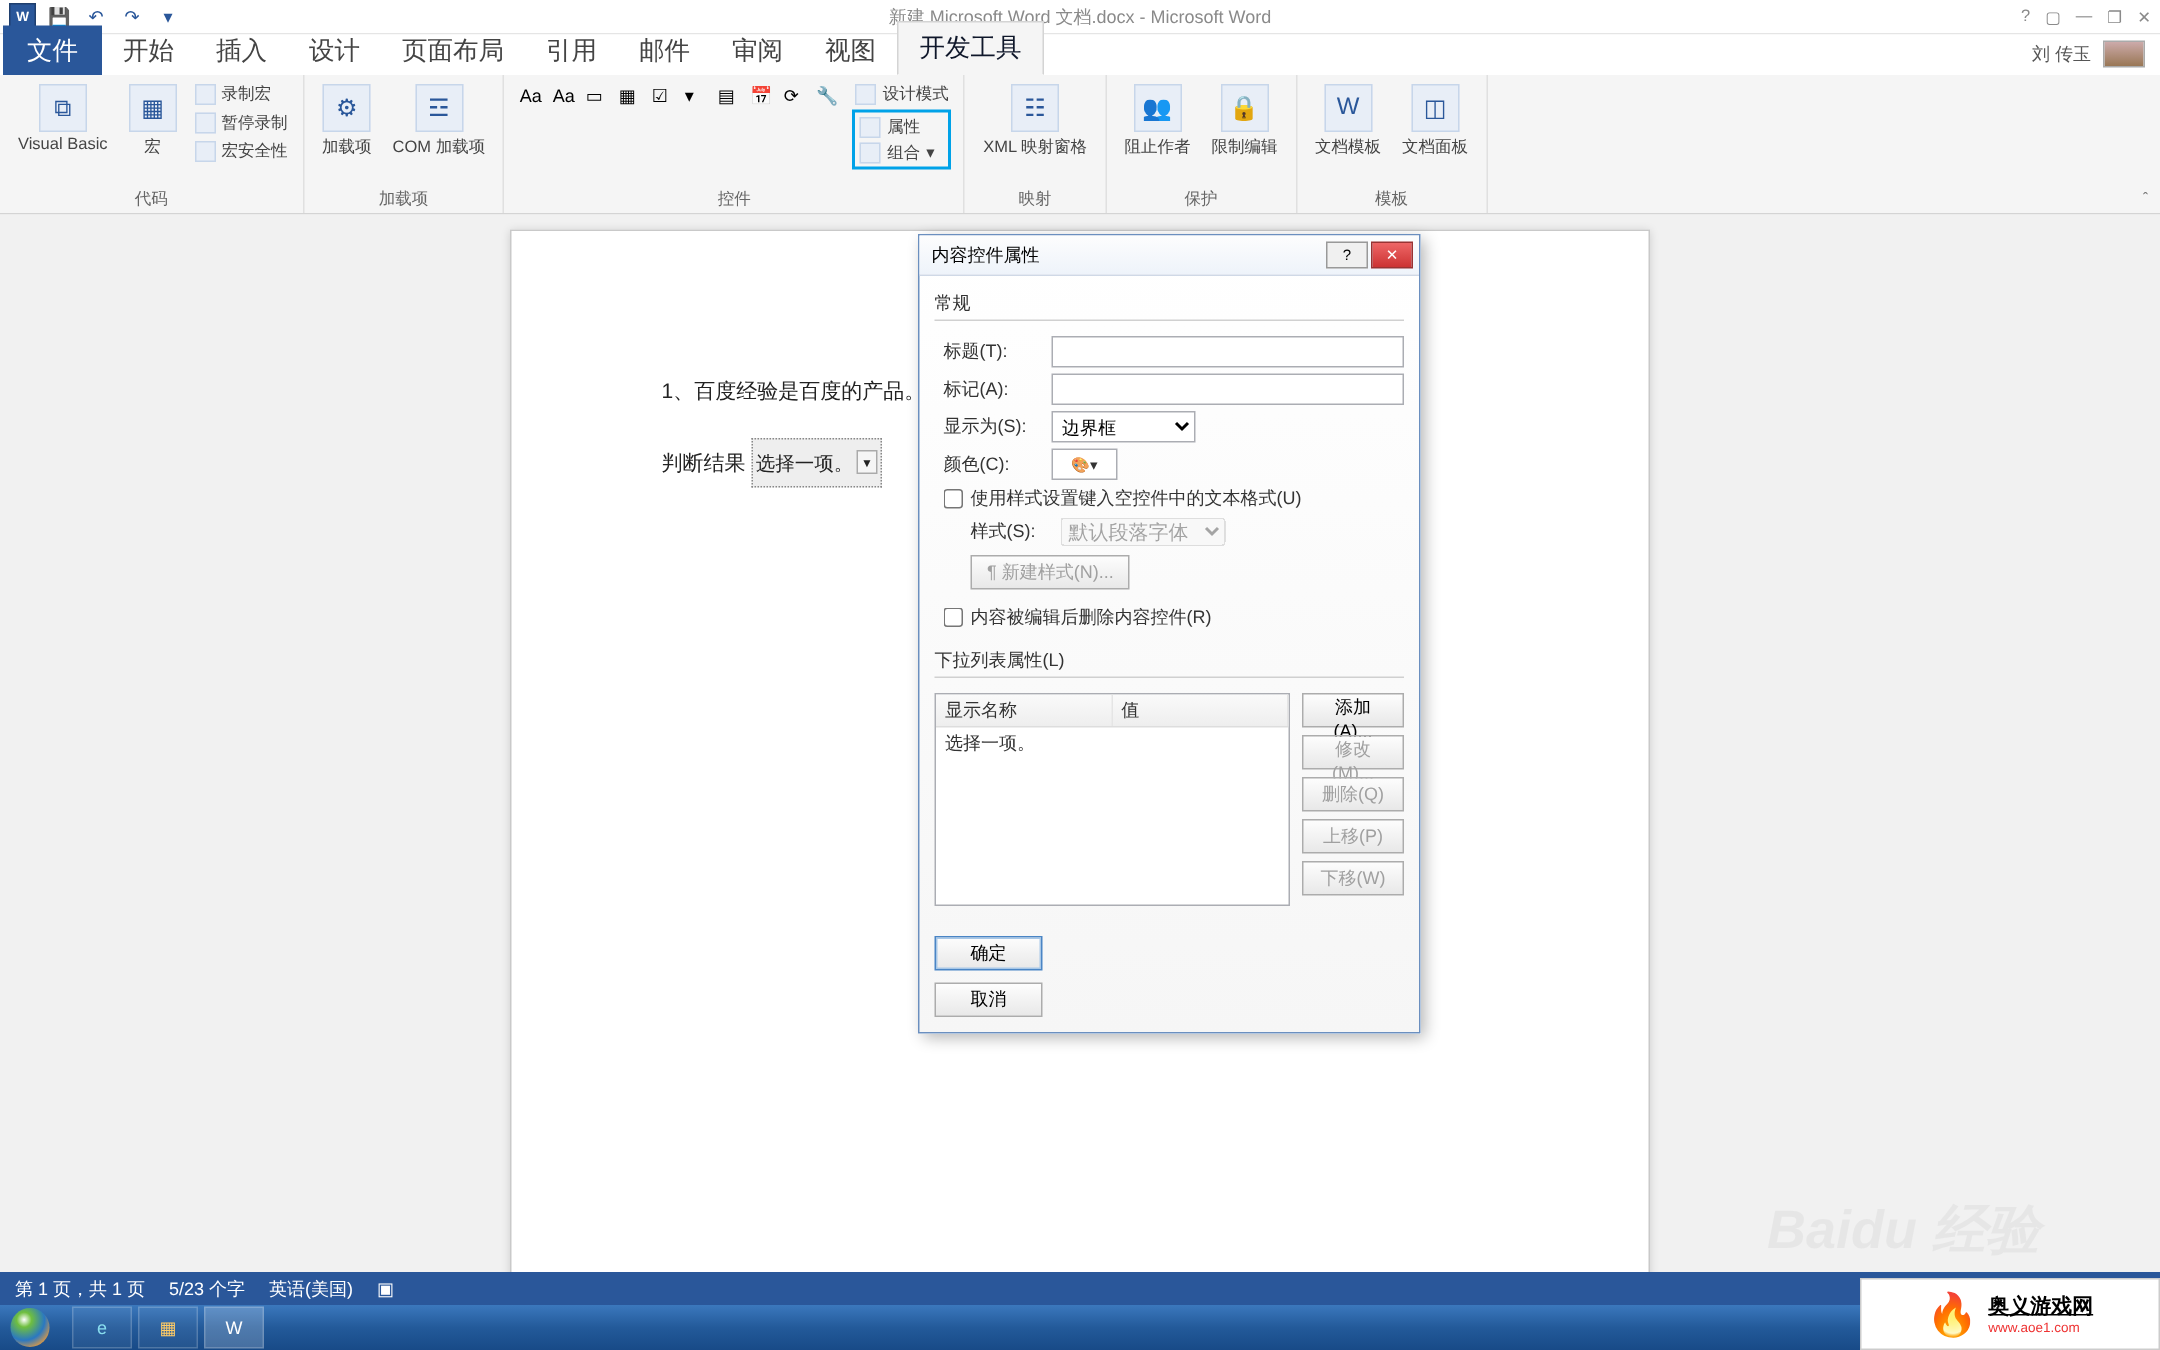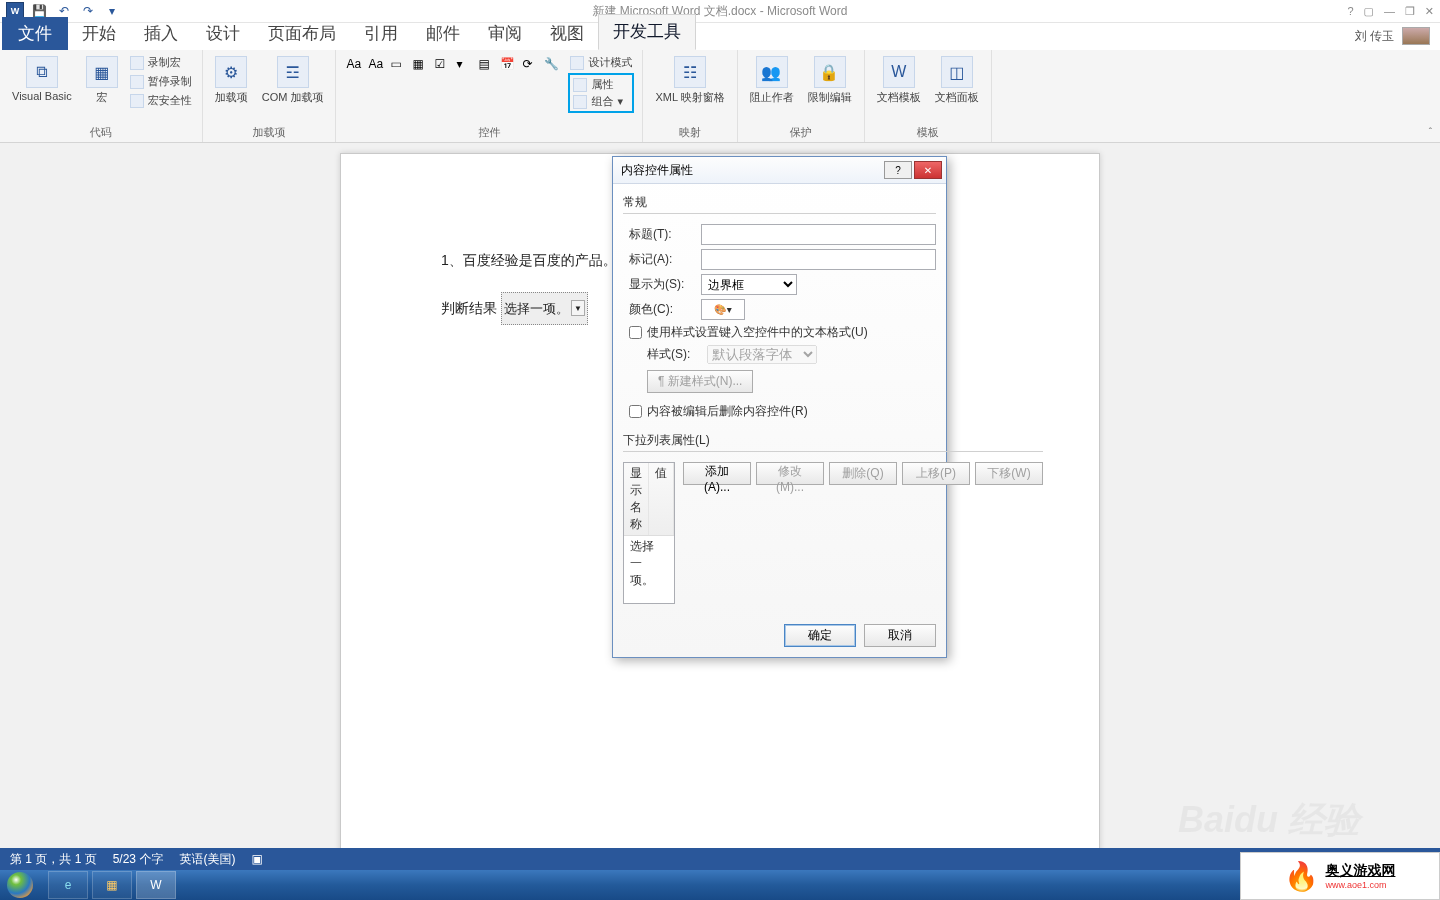--- a/index.html
+++ b/index.html
@@ -63,23 +63,23 @@
 .newstyle-btn { margin-left:24px; margin-top:6px; }
 .btn { height:23px; border:1px solid #acacac; background: linear-gradient(#fdfdfd,#e8e8e8); padding: 0 10px; font-size:12px; cursor:default;}
 .btn:disabled, .btn.disabled { color:#a0a0a0; }
 .btn.primary { border:1px solid #4a85c5; box-shadow: 0 0 0 1px #a7c7e7 inset;}
 .droplist-wrap { display:flex; gap:8px; margin-top:4px;}
 .droplist-tbl { flex:1; border:1px solid #abadb3; height:142px; background:#fff; font-size:12px; overflow:hidden;}
 .tbl-head { display:flex; background: linear-gradient(#fafafa,#eee); border-bottom:1px solid #ddd; }
 .tbl-head div { flex:1; padding:2px 6px; border-right:1px solid #e5e5e5;}
 .tbl-row { display:flex; }
 .tbl-row div { flex:1; padding:2px 6px; }
-.btn-col { display:flex; gap:5px; }
+.btn-col { display:flex; flex-direction:column; gap:5px; }
 .btn-col .btn { width:68px; }
-.dlg-footer { display:flex; justify-content:flex-end; gap:8px; padding-top:10px;}
+.dlg-footer { display:flex; justify-content:flex-end; gap:8px; padding-top:10px;flex-direction:column;}
 .dlg-footer .btn { width: 72px; }
 .taskbar { position:absolute; bottom:0; left:0; right:0; height:30px; background: linear-gradient(#3b78bd,#235a9a 50%,#184a87); display:flex; align-items:center;}
 .start { width:40px;height:30px;display:flex;align-items:center;justify-content:center;}
 .start .orb { width:26px;height:26px;border-radius:50%;background: radial-gradient(circle at 35% 30%, #fff 0, #6fbf3f 20%, #2a78c2 55%, #d94 80%);}
 .task-icons { display:flex; gap:4px; margin-left:8px;}
 .task-icons .ti { width:40px;height:28px;border:1px solid rgba(255,255,255,.2);display:flex;align-items:center;justify-content:center;background:rgba(255,255,255,.05);}
 .statusbar-actual { position:absolute; bottom:30px; left:0; right:0; height:22px; background:#2a579a; color:#fff; display:flex;align-items:center;gap:16px;padding:0 10px;font-size:12px;}
 
 
 .watermark { position:absolute; right:80px; bottom:55px; font-size:36px; color:#ddd; font-weight:bold; opacity:.5; font-style:italic;}

